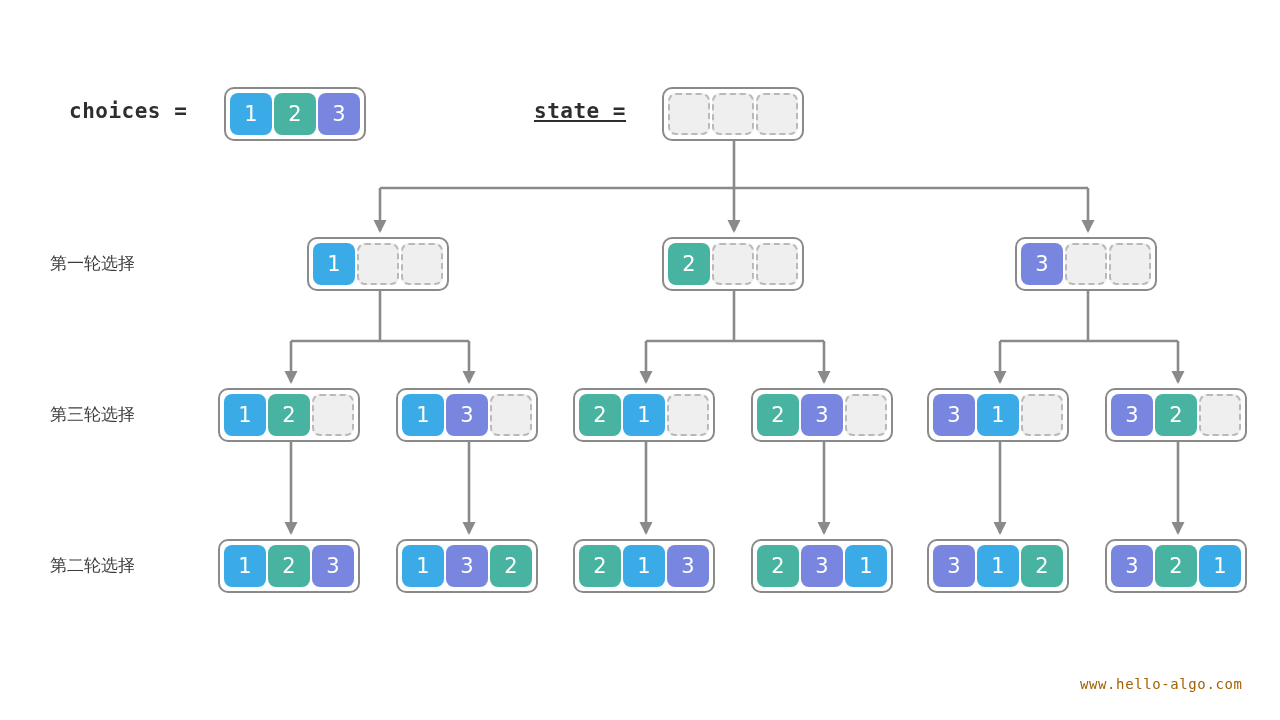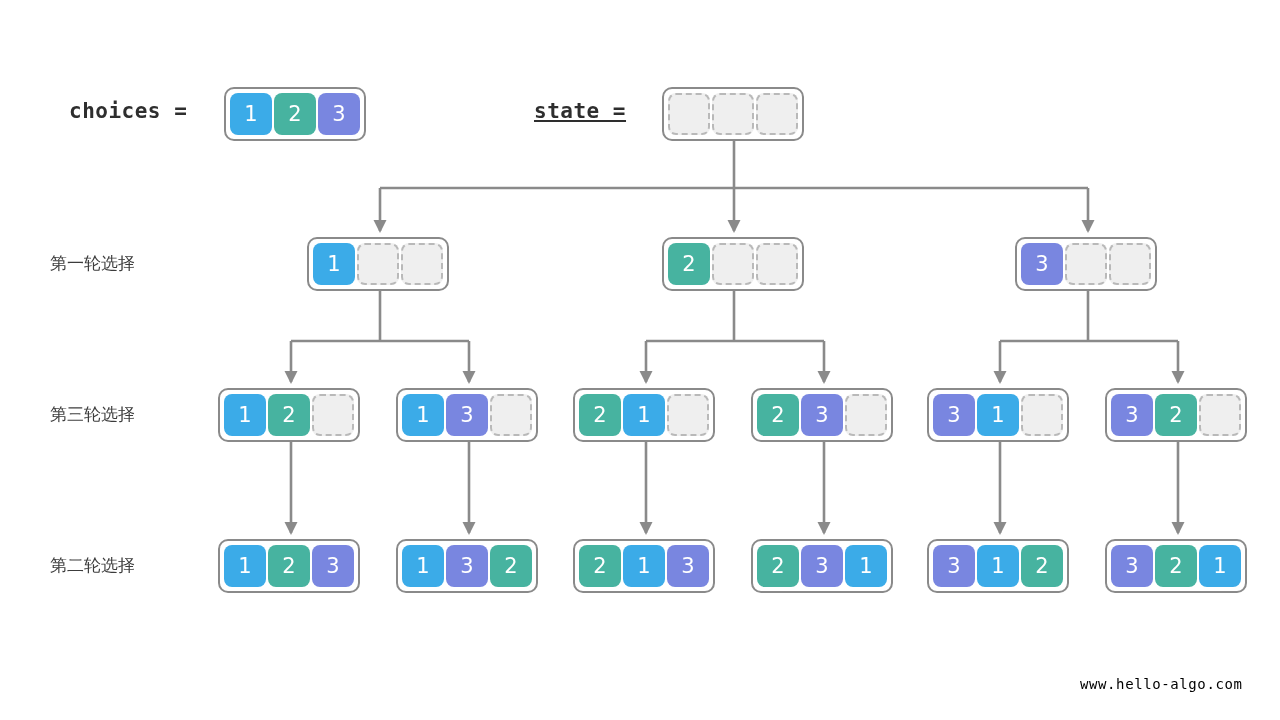--- a/index.html
+++ b/index.html
@@ -48,21 +48,21 @@
     font-family: "DejaVu Sans", sans-serif;
     font-size: 17px;
     color: #3c3c3c;
     white-space: nowrap;
   }
   .watermark {
     position: absolute;
     z-index: 3;
     font-family: "DejaVu Sans Mono", monospace;
     font-size: 14px;
-    color: #000000;
+    color: #a16207;
     letter-spacing: 0.6px;
     white-space: nowrap;
   }
 
   
   .node {
     position: absolute;
     z-index: 2;
     box-sizing: border-box;
     display: flex;

